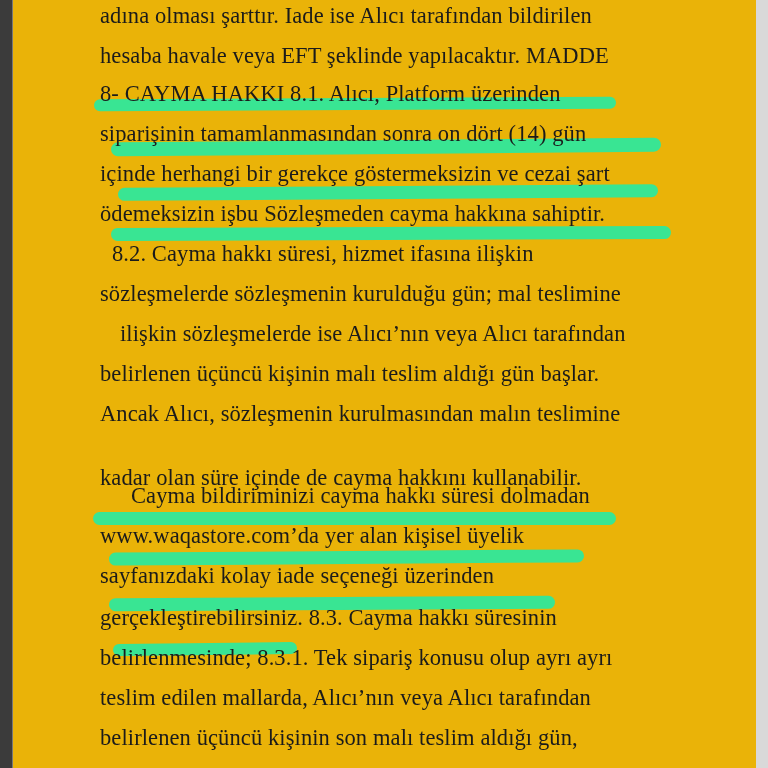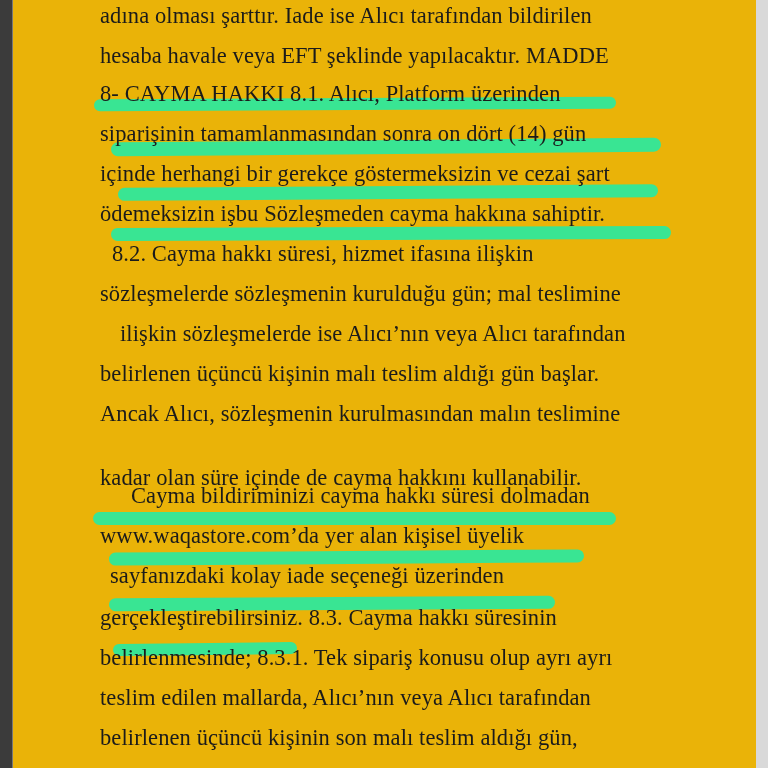--- a/index.html
+++ b/index.html
@@ -54,18 +54,18 @@
   <div class="line" style="left:87px; top:160px;">içinde herhangi bir gerekçe göstermeksizin ve cezai şart</div>
   <div class="line" style="left:87px; top:200px;">ödemeksizin işbu Sözleşmeden cayma hakkına sahiptir.</div>
   <div class="line" style="left:87px; top:240px;margin-left:12px;">8.2. Cayma hakkı süresi, hizmet ifasına ilişkin</div>
   <div class="line" style="left:87px; top:280px;">sözleşmelerde sözleşmenin kurulduğu gün; mal teslimine</div>
   <div class="line" style="left:87px; top:320px;margin-left:20px;">ilişkin sözleşmelerde ise Alıcı’nın veya Alıcı tarafından</div>
   <div class="line" style="left:87px; top:360px;">belirlenen üçüncü kişinin malı teslim aldığı gün başlar.</div>
   <div class="line" style="left:87px; top:400px;">Ancak Alıcı, sözleşmenin kurulmasından malın teslimine</div>
   <div class="line" style="left:87px; top:440px;margin-top:24px;">kadar olan süre içinde de cayma hakkını kullanabilir.</div>
   <div class="line" style="left:87px; top:482px;margin-left:31px;">Cayma bildiriminizi cayma hakkı süresi dolmadan</div>
   <div class="line" style="left:87px; top:522px;">www.waqastore.com’da yer alan kişisel üyelik</div>
-  <div class="line" style="left:97px; top:562px;">sayfanızdaki kolay iade seçeneği üzerinden</div>
+  <div class="line" style="left:87px; top:562px;">sayfanızdaki kolay iade seçeneği üzerinden</div>
   <div class="line" style="left:87px; top:604px;">gerçekleştirebilirsiniz. 8.3. Cayma hakkı süresinin</div>
   <div class="line" style="left:87px; top:644px;">belirlenmesinde; 8.3.1. Tek sipariş konusu olup ayrı ayrı</div>
   <div class="line" style="left:87px; top:684px;">teslim edilen mallarda, Alıcı’nın veya Alıcı tarafından</div>
   <div class="line" style="left:87px; top:724px;">belirlenen üçüncü kişinin son malı teslim aldığı gün,</div>
 </div>
 
 </body></html>

